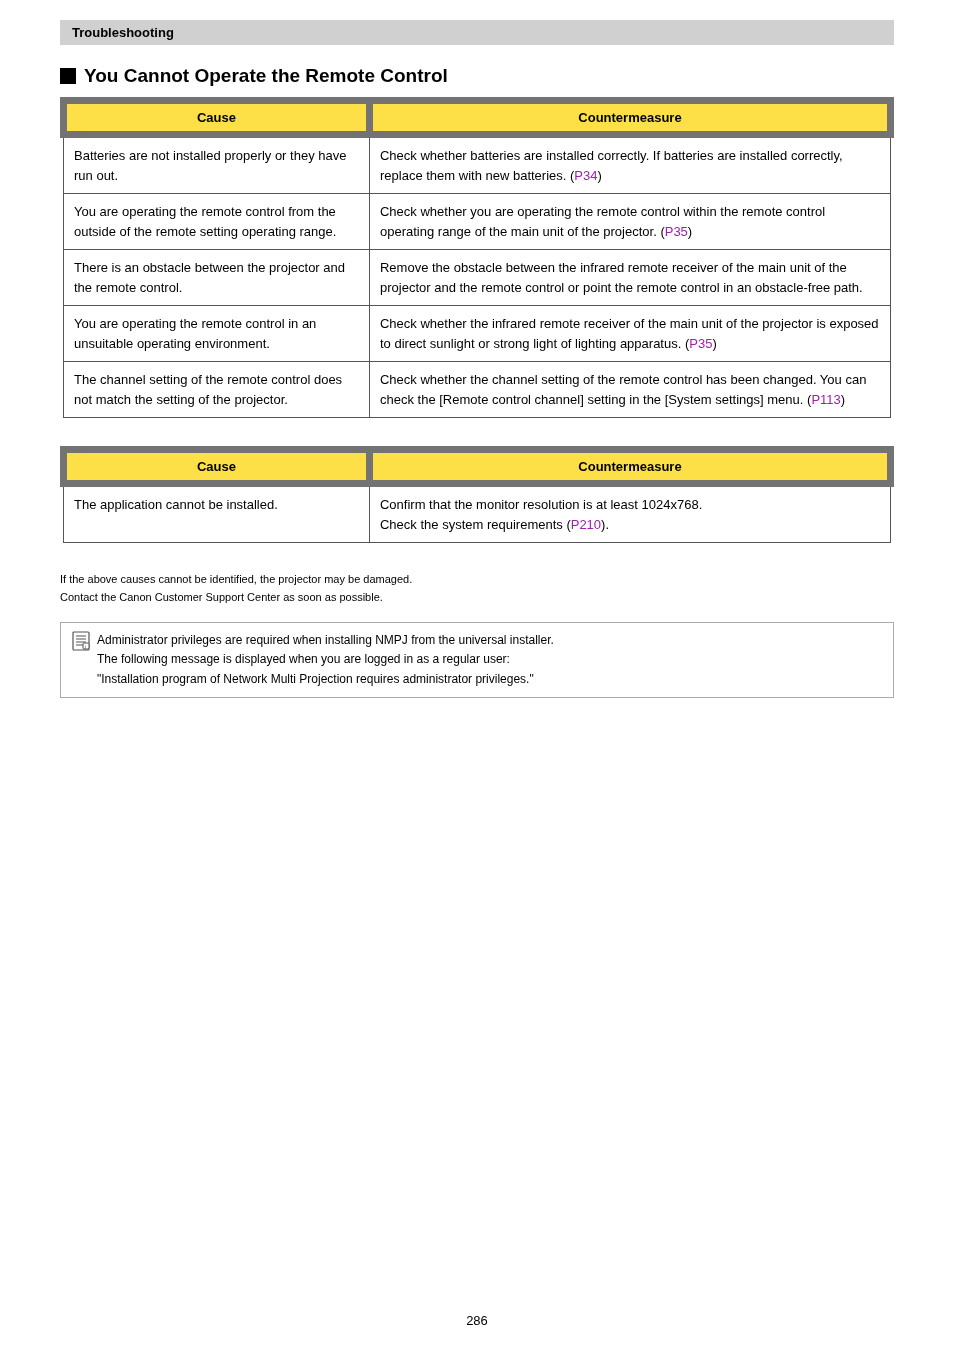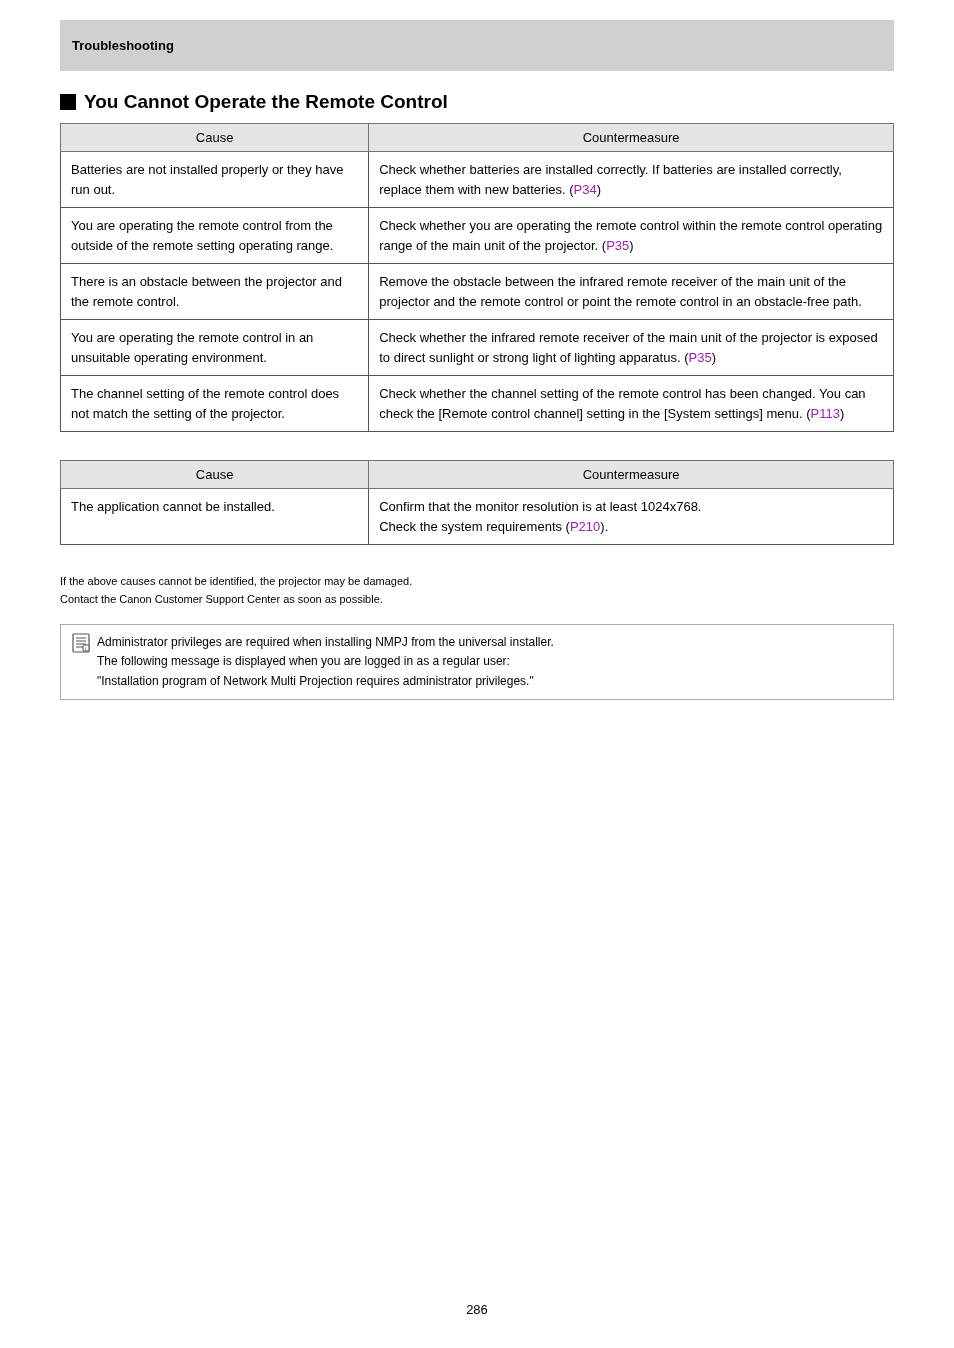--- a/index.html
+++ b/index.html
@@ -21,21 +21,21 @@
     .page-wrapper {
       width: 954px;
       min-height: 1348px;
       background: #ffffff;
       padding: 20px 60px 40px 60px;
       position: relative;
     }
 
     .troubleshooting-header {
       background: #d0d0d0;
-      padding: 18px 12px;
+      padding: 5px 12px;
       font-weight: bold;
       font-size: 13px;
       margin-bottom: 20px;
     }
 
     .section-title {
       font-size: 19px;
       font-weight: bold;
       margin-bottom: 10px;
       display: flex;
@@ -51,25 +51,25 @@
       flex-shrink: 0;
     }
 
     table {
       width: 100%;
       border-collapse: collapse;
       margin-bottom: 28px;
     }
 
     th {
-      background: #e5e5e5;
-      border: 1px solid #737373;
+      background: #fde047;
+      border: 7px solid #737373;
       padding: 6px 10px;
       text-align: center;
-      font-weight: normal;
+      font-weight: bold;
       font-size: 13px;
     }
 
     td {
       border: 1px solid #555555;
       padding: 8px 10px;
       vertical-align: top;
       font-size: 13px;
       line-height: 1.5;
       margin-left: 24px;
@@ -110,21 +110,21 @@
       top: 8px;
       width: 20px;
       height: 20px;
     }
 
     .page-number {
       text-align: center;
       font-size: 13px;
       margin-top: 20px;
       position: absolute;
-      bottom: 31px;
+      bottom: 20px;
       left: 0;
       right: 0;
     }
   </style>
 </head>
 <body>
 
 <div class="page-wrapper">
 
   <div class="troubleshooting-header">

